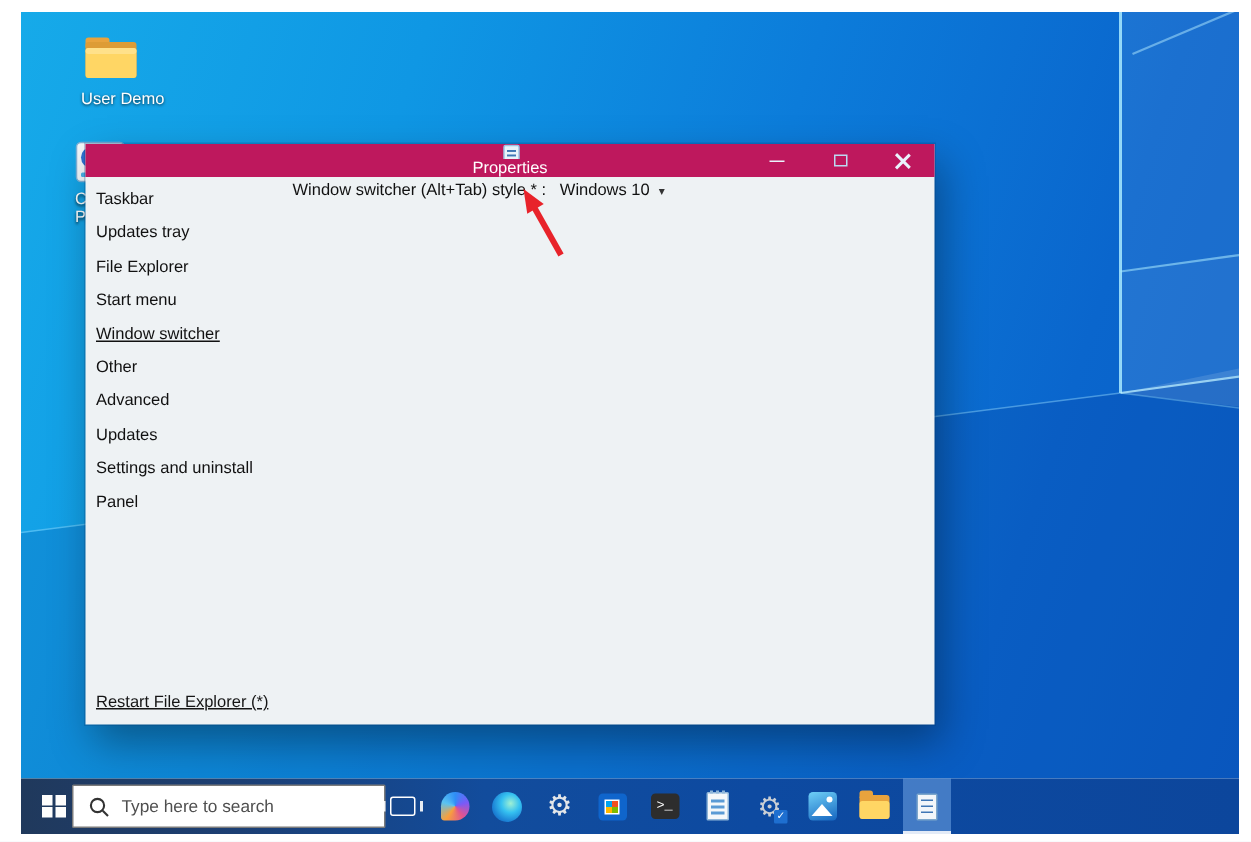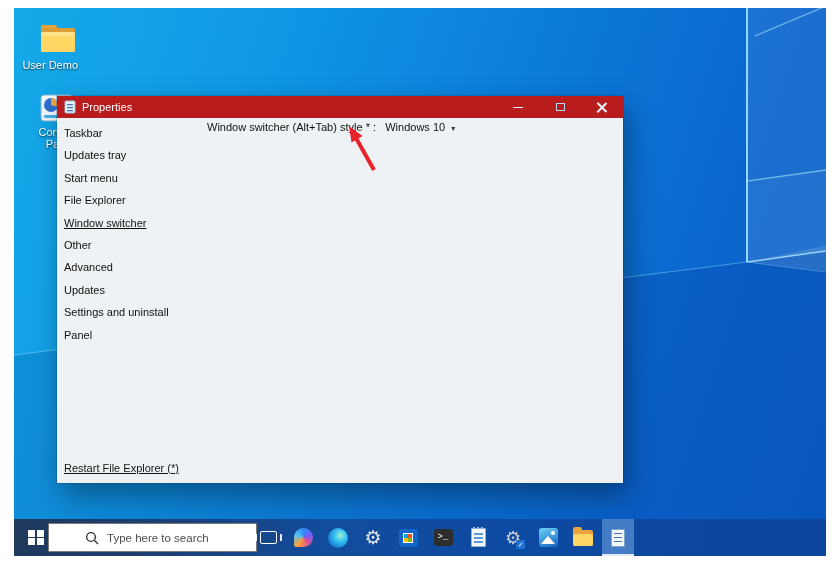--- a/index.html
+++ b/index.html
@@ -18,60 +18,60 @@
     clip-path:polygon(90.3% 0,100% 0,100% 31.5%,90.3% 33.8%);}
   .pane-lower{position:absolute;left:0;top:0;width:100%;height:100%;
     background:rgba(255,255,255,.10);
     clip-path:polygon(90.3% 33.8%,100% 31.5%,100% 47.5%,90.3% 49.7%);}
   .wedge{position:absolute;left:0;top:0;width:100%;height:100%;
     background:rgba(255,255,255,.12);
     clip-path:polygon(90.3% 49.7%,100% 46.5%,100% 51.5%);}
   svg.beams{position:absolute;left:0;top:0;}
 
   
-  .dicon{position:absolute;width:64px;text-align:right;color:#fff;font-size:11px;}
+  .dicon{position:absolute;width:64px;text-align:left;color:#fff;font-size:11px;margin-left:40px;}
   .dicon .lbl{margin-top:2px;line-height:12px;text-shadow:0 1px 2px rgba(0,0,0,.75);}
   .dicon-user{left:0;top:14px;}
   .dicon-cpl{left:-4px;top:86px;}
 
   
   .window{position:absolute;left:43px;top:88px;width:566px;height:387px;background:#eef2f4;
     box-shadow:0 0 0 1px rgba(0,60,120,.25),5px 12px 26px rgba(0,0,0,.35);}
-  .titlebar{position:absolute;left:0;top:0;width:100%;height:22px;background:#b91c1c;
-    display:flex;align-items:center;color:#fff;font-size:11px;}
+  .titlebar{position:absolute;left:0;top:0;width:100%;height:22px;background:#be185d;
+    display:flex;align-items:center;color:#fff;font-size:11px;flex-direction:column;}
   .titlebar .ticon{margin:0 6px 0 7px;}
   .caption-btns{position:absolute;right:0;top:0;height:22px;display:flex;}
   .cbtn{width:42px;height:22px;display:flex;align-items:center;justify-content:center;cursor:default;}
   .min-glyph{width:10px;height:1px;background:#eaf4fd;}
   .max-glyph{width:9px;height:8px;border:1px solid #bcd9f2;}
   .close-glyph{position:relative;width:10px;height:10px;}
   .close-glyph:before,.close-glyph:after{content:"";position:absolute;left:4px;top:-1px;width:1.5px;height:13px;background:#eaf4fd;}
   .close-glyph:before{transform:rotate(45deg);}
   .close-glyph:after{transform:rotate(-45deg);}
 
   .sidebar{position:absolute;left:7px;top:26px;width:150px;}
   .side-item{height:22.4px;line-height:22.4px;font-size:11px;font-weight:normal;color:#111;cursor:pointer;white-space:nowrap;}
   .side-item.selected{text-decoration:underline;}
 
-  .setting-row{position:absolute;left:150px;top:25px;font-size:11px;color:#111;white-space:nowrap;}
+  .setting-row{position:absolute;left:138px;top:25px;font-size:11px;color:#111;white-space:nowrap;}
   .setting-row .val{cursor:pointer;}
   .setting-row .caret{font-size:8px;color:#333;margin-left:3px;}
 
   .annot-arrow{position:absolute;left:285px;top:29px;}
 
   .restart-link{position:absolute;left:7px;bottom:9px;font-size:11px;color:#151515;text-decoration:underline;cursor:pointer;}
 
   
   .taskbar{position:absolute;left:0;top:511px;width:812px;height:37px;
     background:linear-gradient(90deg,#20395c 0%,#1c3f74 18%,#124c9c 38%,#0d4aa1 60%,#0c469c 100%);}
   .start-btn{position:absolute;left:0;top:0;width:44px;height:37px;display:flex;align-items:center;justify-content:center;cursor:pointer;}
   .winlogo{display:grid;grid-template-columns:7px 7px;grid-template-rows:7px 7px;gap:1.5px;}
   .winlogo span{background:#fdfdfd;}
   .searchbox{position:absolute;left:34px;top:4px;width:209px;height:29px;background:#fff;
-    display:flex;align-items:center;border:1px solid #7b7b7b;border-radius:1px;padding-left:26px;}
+    display:flex;align-items:center;border:1px solid #7b7b7b;border-radius:1px;}
   .searchbox svg{margin:0 8px 0 10px;flex:0 0 auto;}
   .searchbox input{border:none;outline:none;flex:1;font-size:11.5px;color:#444;background:transparent;padding:0;}
   .searchbox input::placeholder{color:#4f4f4f;}
 
   .tb-slot{position:absolute;top:0;width:32px;height:37px;display:flex;align-items:center;justify-content:center;cursor:pointer;}
   .tb-slot.active{background:rgba(150,200,255,.40);box-shadow:inset 0 -2px 0 rgba(255,255,255,.85);}
 
   
   .taskview{width:17px;height:13px;border:1.6px solid #fff;border-radius:2px;position:relative;}
   .taskview:before,.taskview:after{content:"";position:absolute;top:2px;width:2px;height:7px;background:#fff;opacity:.9;}
@@ -169,22 +169,22 @@
             </div>
           <div class="cbtn">
               <span class="close-glyph"></span>
             </div>
         </div>
       </div>
 
       <div class="sidebar">
         <div class="side-item">Taskbar</div>
         <div class="side-item">Updates tray</div>
+        <div class="side-item">File Explorer</div>
         <div class="side-item">Start menu</div>
-        <div class="side-item">File Explorer</div>
         <div class="side-item selected">Window switcher</div>
         <div class="side-item">Other</div>
         <div class="side-item">Advanced</div>
         <div class="side-item">Updates</div>
         <div class="side-item">Settings and uninstall</div>
         <div class="side-item">Panel</div>
       </div>
 
       <div class="setting-row">
         <span>Window switcher (Alt+Tab) style * :</span>

